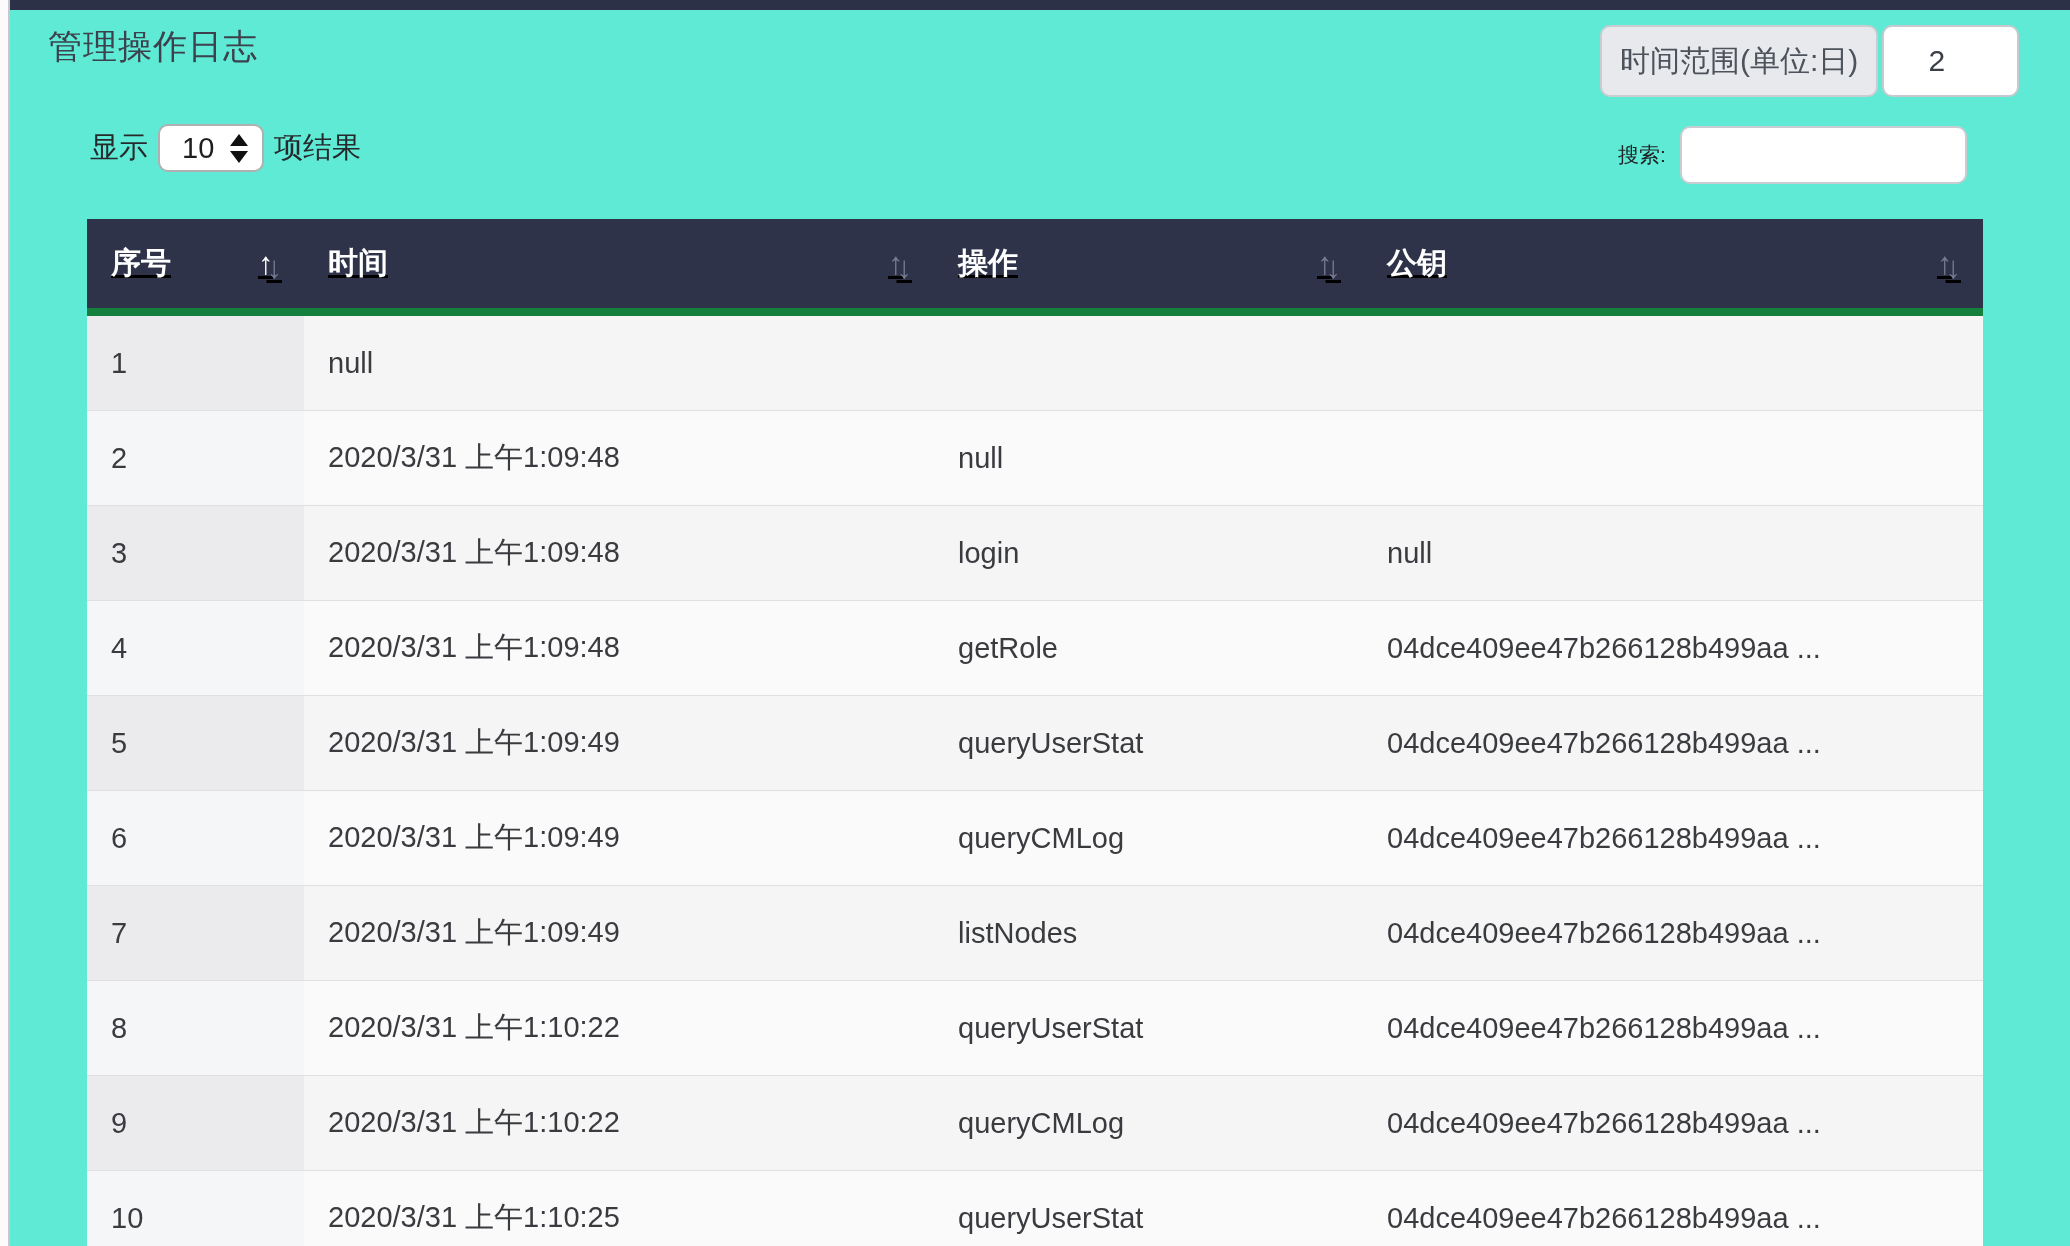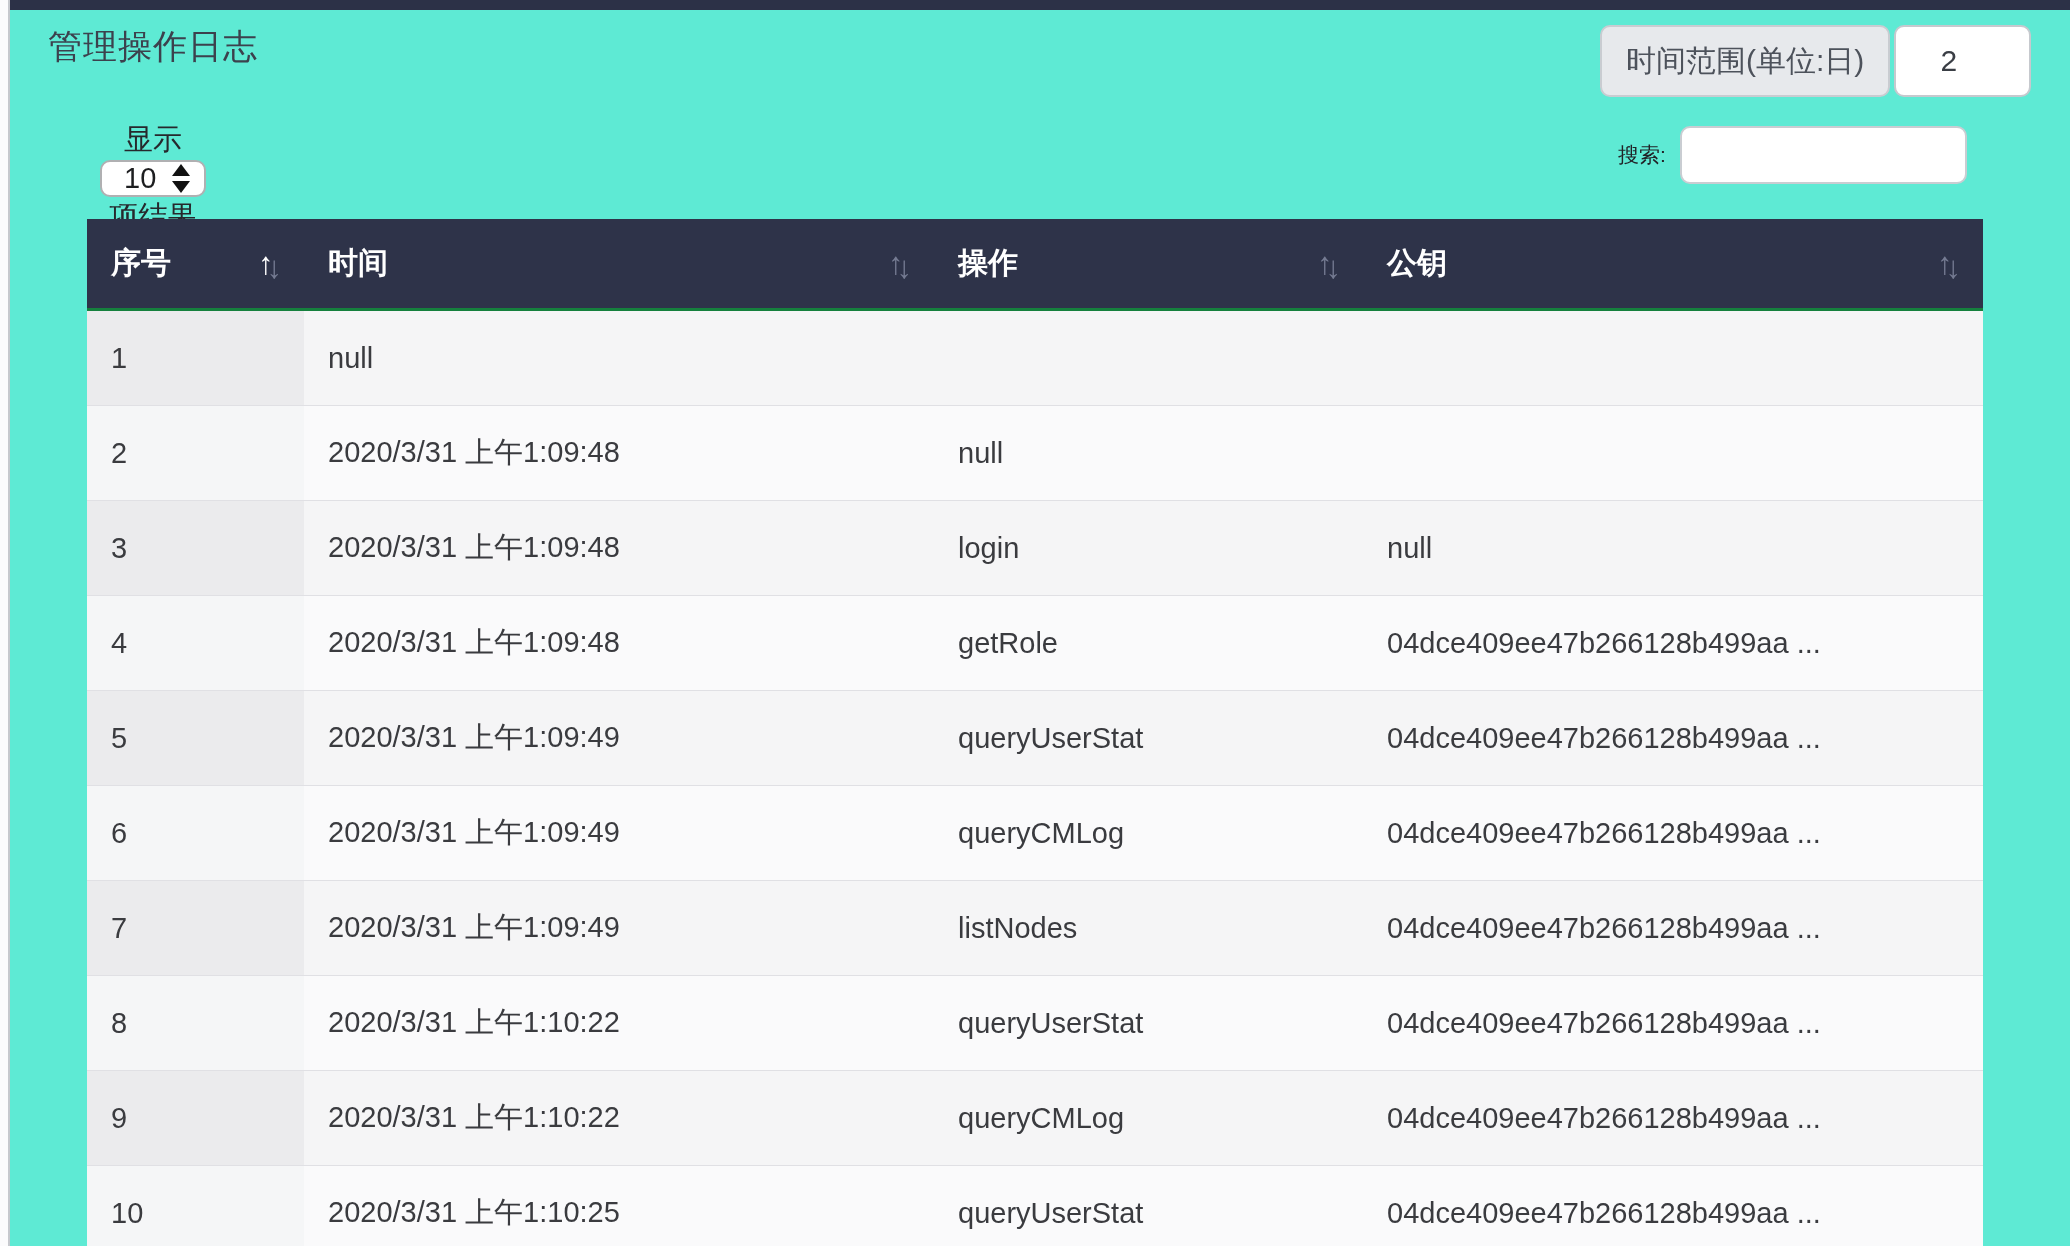--- a/index.html
+++ b/index.html
@@ -16,34 +16,34 @@
 
   
   .page-title{
     position:absolute;left:48px;top:24px;margin:0;
     font-size:34px;font-weight:400;color:#3c414d;letter-spacing:1px;
   }
 
   
   .time-range-group{position:absolute;left:1600px;top:25px;height:72px;display:flex;}
   .tr-label{
-    box-sizing:border-box;height:72px;padding:0 24px;
+    box-sizing:border-box;height:72px;padding:0 18px;
     background:#e7e9ec;border:2px solid #c9ccd1;border-radius:10px;
     display:flex;align-items:center;
     font-size:30px;color:#4d525b;white-space:nowrap;
   }
   .tr-input{
     box-sizing:border-box;width:137px;height:72px;margin-left:4px;
     background:#ffffff;border:2px solid #c6c9ce;border-radius:10px;
     font-size:30px;color:#3a3e45;text-align:center;padding-right:30px;
     font-family:inherit;outline:none;
   }
 
   
-  .show-group{position:absolute;left:90px;top:120px;height:56px;display:flex;align-items:center;flex-direction:column;}
+  .show-group{position:absolute;left:90px;top:120px;height:56px;display:flex;align-items:center;}
   .show-group .lbl{font-size:29px;color:#26282c;}
   .page-size-select{
     box-sizing:border-box;width:106px;height:48px;margin:0 10px;
     background:#fff;border:2px solid #b0b0b2;border-radius:10px;
     display:flex;align-items:center;justify-content:space-between;
     padding:0 14px 0 22px;cursor:default;
   }
   .page-size-select .val{font-size:29px;color:#1d1e20;}
   .spinner{display:flex;flex-direction:column;align-items:center;gap:5px;}
   .spinner .up{width:0;height:0;border-left:9px solid transparent;border-right:9px solid transparent;border-bottom:12px solid #111;}
@@ -55,21 +55,22 @@
   .search-input{
     box-sizing:border-box;width:287px;height:58px;
     background:#fff;border:2px solid #c9cdd2;border-radius:10px;
     font-size:28px;color:#3a3e45;padding:0 16px;outline:none;font-family:inherit;
   }
 
   
   .log-table{position:absolute;left:87px;top:219px;width:1896px;}
   .thead{
     display:flex;height:89px;background:#2e3349;
-    border-bottom:3px solid #15803d;
+    border-bottom:8px solid #15803d;
+    text-decoration:underline;
   }
   .th{
     box-sizing:border-box;display:flex;align-items:center;justify-content:space-between;
     padding:0 22px 0 24px;color:#ffffff;font-size:30px;font-weight:700;cursor:pointer;
   }
   .c0{width:217px;} .c1{width:630px;} .c2{width:429px;} .c3{width:620px;flex:1;}
   .sort-icons{display:inline-flex;font-weight:700;font-size:31px;line-height:1;}
   .sort-icons .a-up{color:#757b92;}
   .sort-icons .a-down{color:#757b92;margin-left:-7px;position:relative;top:4px;}
   .sort-icons.asc .a-up{color:#ffffff;}

